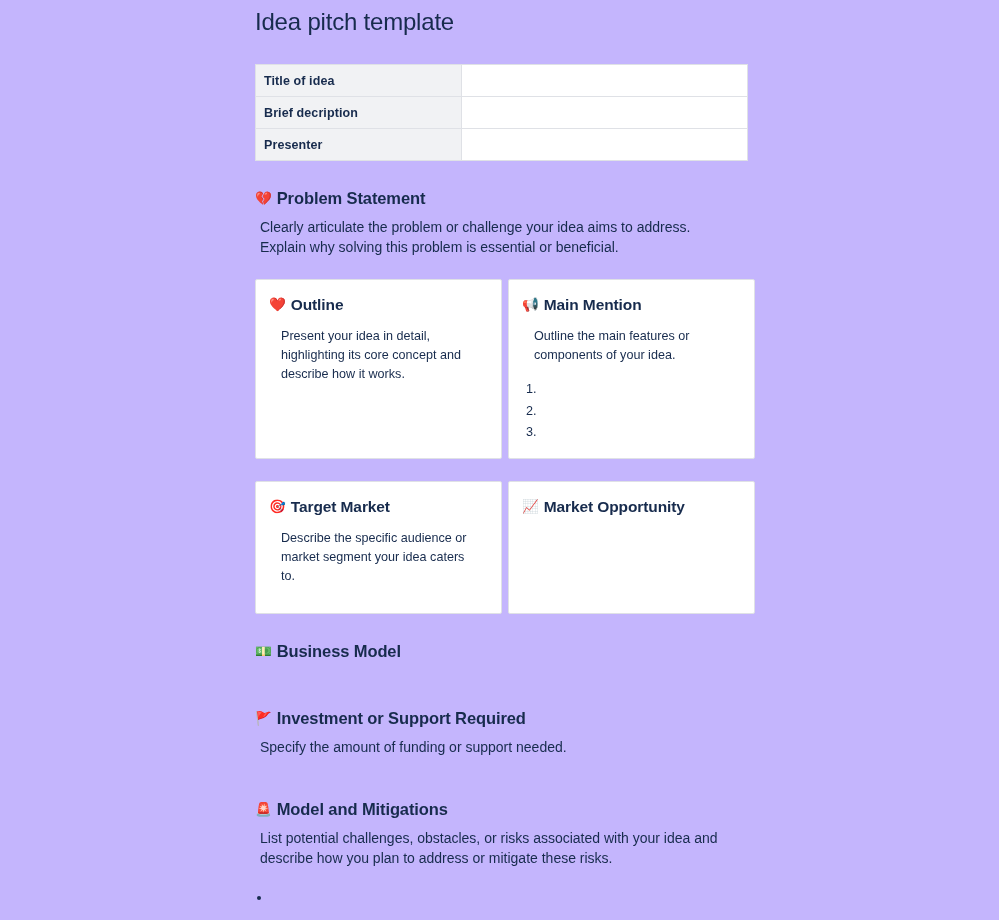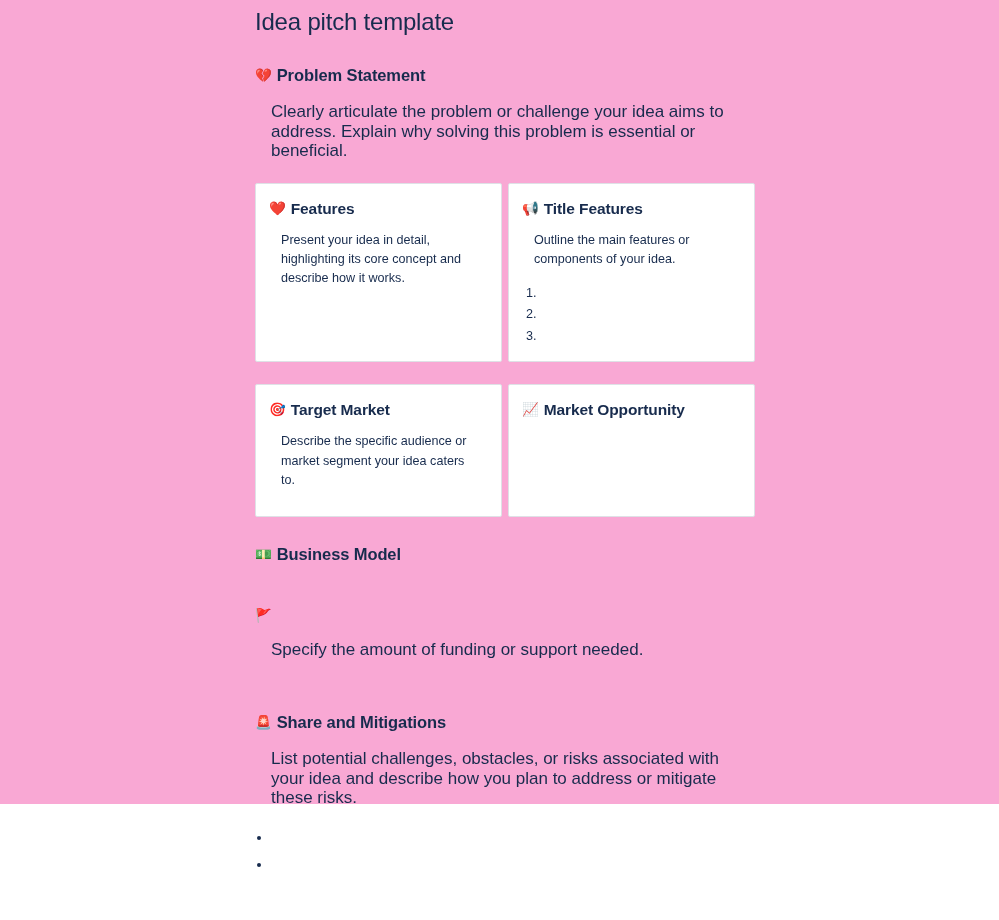--- a/index.html
+++ b/index.html
@@ -12,22 +12,22 @@
     height: 920px;
     overflow: hidden;
     font-family: "Liberation Sans", sans-serif;
     color: #172b4d;
     -webkit-font-smoothing: antialiased;
   }
 
   .page {
     position: relative;
     width: 999px;
-    height: 804px;
-    background: #f9a8d4;
+    height: 920px;
+    background: #c4b5fd;
   }
 
   .content {
     position: absolute;
     left: 255px;
     top: 0;
     width: 500px;
   }
 
   
@@ -85,24 +85,24 @@
   }
   .heading-emoji {
     font-size: 13.5px;
     margin-right: 5px;
     line-height: 1;
     flex: 0 0 auto;
     display: inline-block;
     transform: translateY(-1px);
   }
   .section-body {
-    font-size: 17px;
+    font-size: 14px;
     line-height: 19.5px;
     color: #172b4d;
-    margin: 16px;
+    margin: 5px;
     max-width: 480px;
   }
 
   
   .card-row {
     display: flex;
     gap: 6px;
     margin-top: 22px;
   }
   .card {
@@ -155,42 +155,60 @@
   .spacer-sm { height: 10px; }
 </style>
 </head>
 <body>
 
 <div class="page">
   <div class="content">
 
     <h1 class="doc-title">Idea pitch template</h1>
 
+    <div class="info-table-wrap">
+      <table class="info-table">
+        <tbody>
+          <tr>
+            <td class="label-cell">Title of idea</td>
+            <td class="value-cell"></td>
+          </tr>
+          <tr>
+            <td class="label-cell">Brief decription</td>
+            <td class="value-cell"></td>
+          </tr>
+          <tr>
+            <td class="label-cell">Presenter</td>
+            <td class="value-cell"></td>
+          </tr>
+        </tbody>
+      </table>
+    </div>
 
     <div class="section">
       <h2 class="section-heading">
         <span class="heading-emoji">💔</span>
         <span>Problem Statement</span>
       </h2>
       <p class="section-body">Clearly articulate the problem or challenge your idea aims to address. Explain why solving this problem is essential or beneficial.</p>
     </div>
 
     <div class="card-row">
       <div class="card tall">
         <h3 class="card-heading">
           <span class="heading-emoji">❤️</span>
-          <span>Features</span>
+          <span>Outline</span>
         </h3>
         <p class="card-body">Present your idea in detail, highlighting its core concept and describe how it works.</p>
       </div>
 
       <div class="card tall">
         <h3 class="card-heading">
           <span class="heading-emoji">📢</span>
-          <span>Title Features</span>
+          <span>Main Mention</span>
         </h3>
         <p class="card-body">Outline the main features or components of your idea.</p>
         <ol class="num-list">
           <li></li>
           <li></li>
           <li></li>
         </ol>
       </div>
     </div>
 
@@ -216,30 +234,31 @@
         <span class="heading-emoji">💵</span>
         <span>Business Model</span>
       </h2>
     </div>
 
     <div class="spacer-sm"></div>
 
     <div class="section">
       <h2 class="section-heading">
         <span class="heading-emoji">🚩</span>
+        <span>Investment or Support Required</span>
       </h2>
       <p class="section-body">Specify the amount of funding or support needed.</p>
     </div>
 
     <div class="spacer-sm"></div>
 
     <div class="section">
       <h2 class="section-heading">
         <span class="heading-emoji">🚨</span>
-        <span>Share and Mitigations</span>
+        <span>Model and Mitigations</span>
       </h2>
       <p class="section-body">List potential challenges, obstacles, or risks associated with your idea and describe how you plan to address or mitigate these risks.</p>
       <ul class="bullet-list">
         <li></li>
         <li></li>
       </ul>
     </div>
 
   </div>
 </div>

